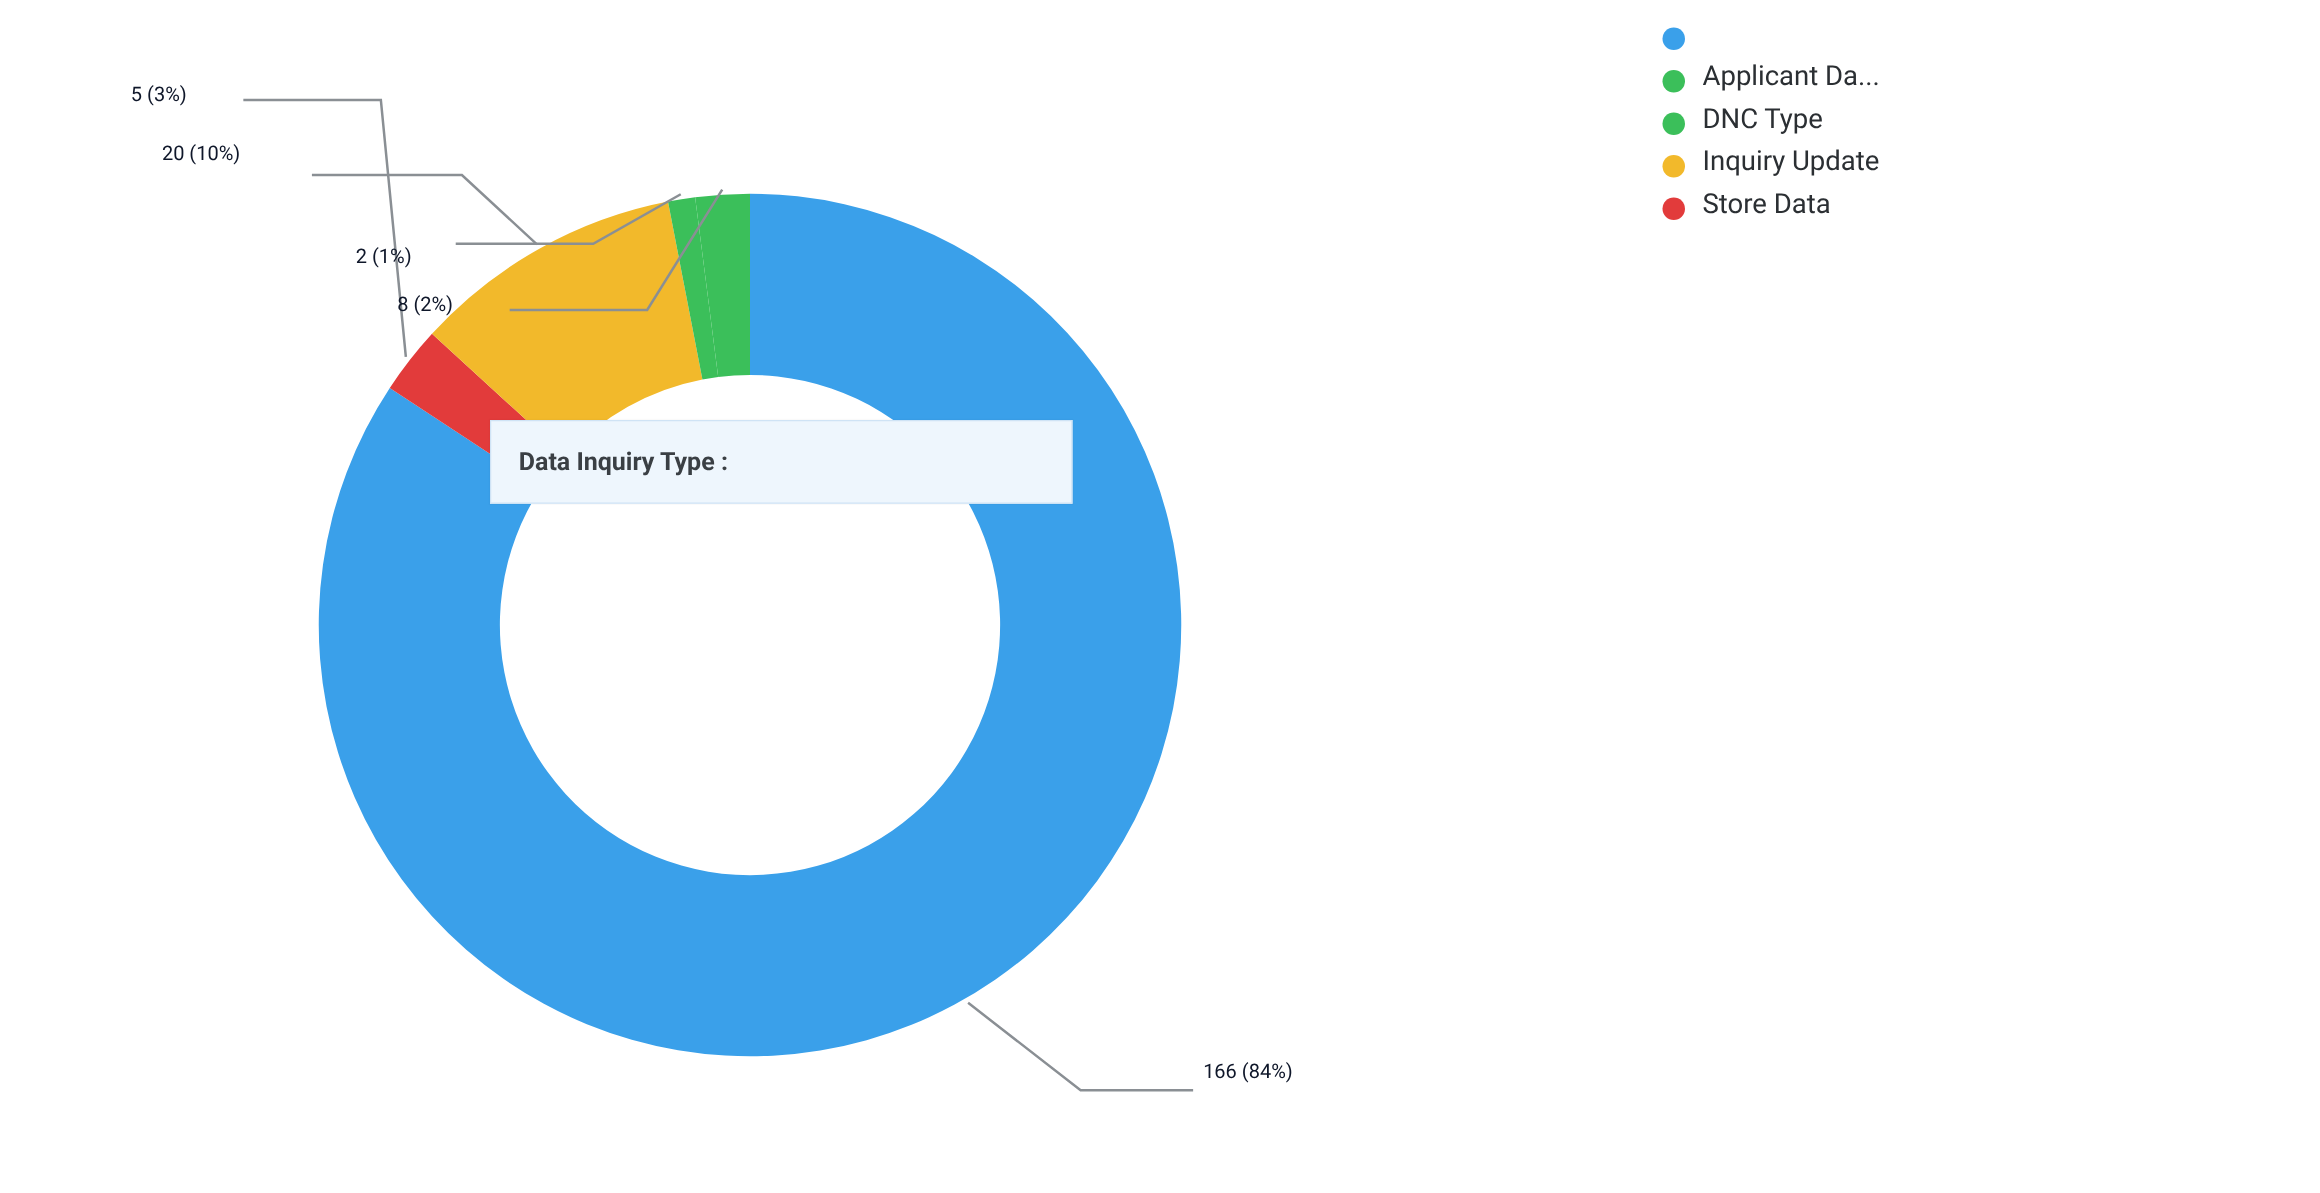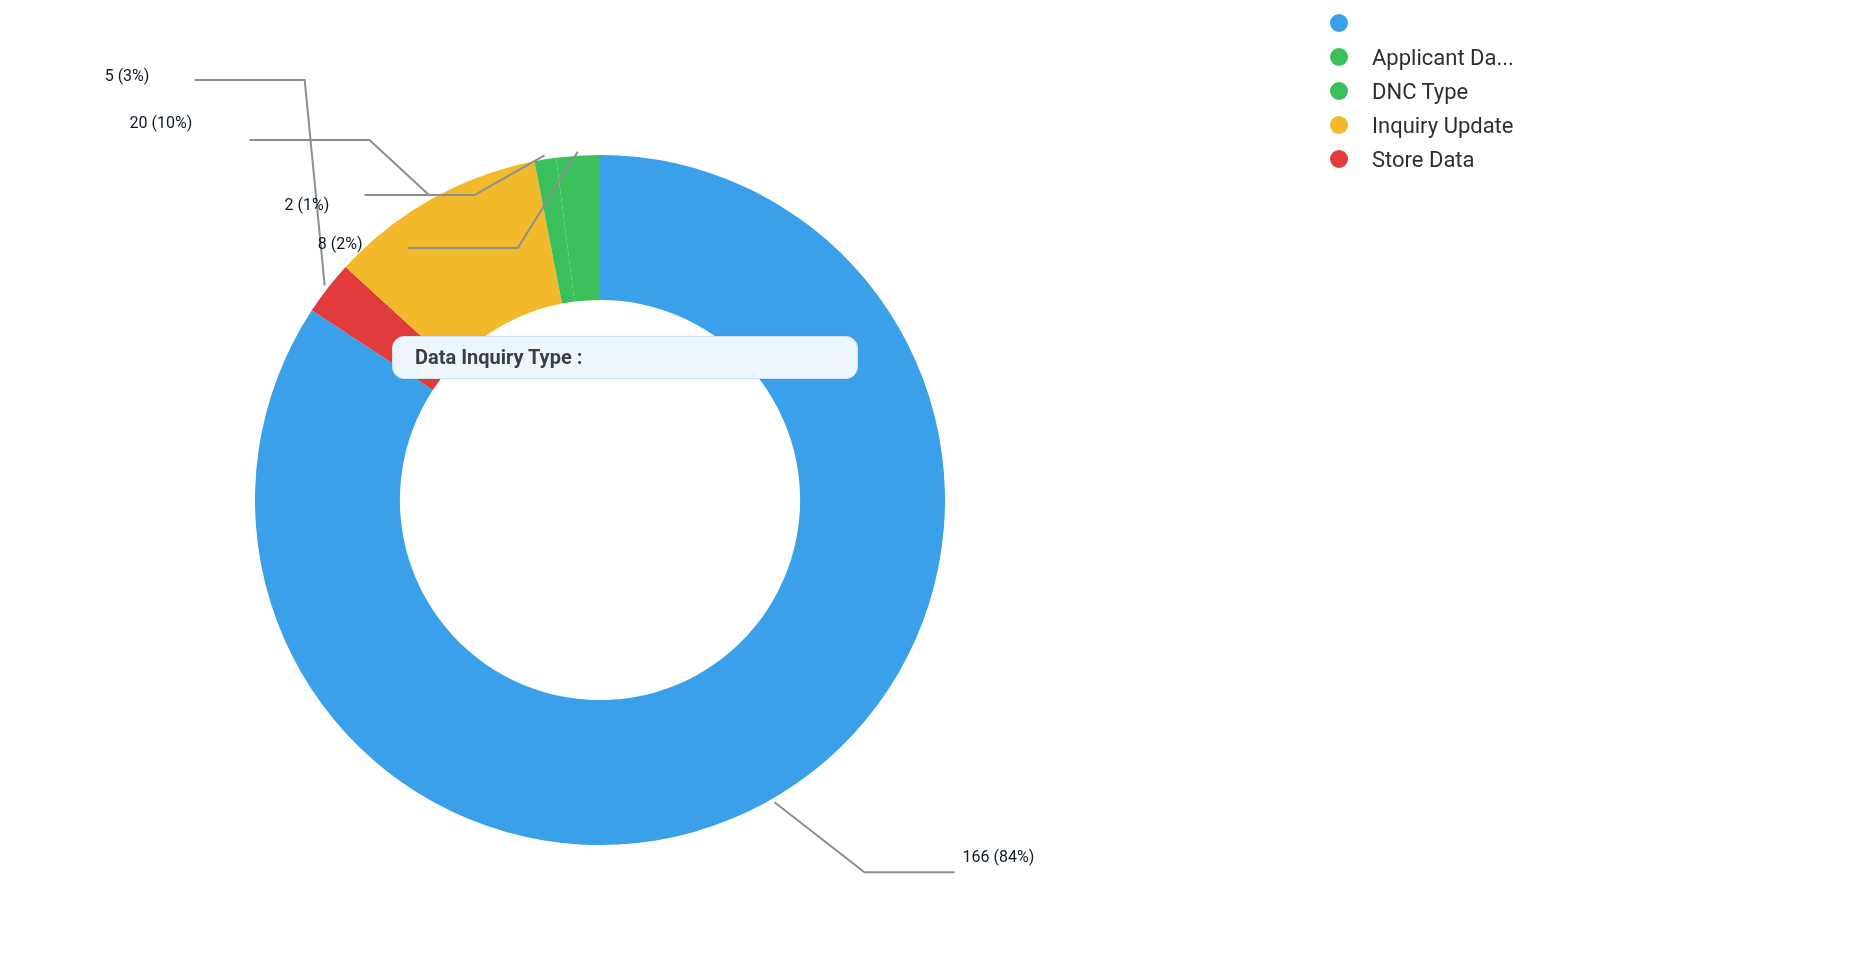--- a/index.html
+++ b/index.html
@@ -1,25 +1,25 @@
 <!DOCTYPE html>
 <html><head>
 <meta charset="utf-8">
 <style>
   html,body{margin:0;padding:0;background:#fff;font-family:-apple-system,BlinkMacSystemFont,"Segoe UI",Roboto,Helvetica,Arial,sans-serif;color:#2b2f33;}
   #stage{position:relative;width:1856px;height:954px;overflow:hidden;}
   #donut{position:absolute;left:0;top:0;}
   .callout{position:absolute;font-size:16px;color:#0f172a;white-space:nowrap;}
   .callout.right{text-align:left;}
   .callout.left{text-align:right;}
-  #tooltip{position:absolute;left:392px;top:336px;width:420px;padding:6px 22px;border:1px solid #cfe3f5;border-radius:12px;background:#eef6fd;font-size:20px;color:#3a3f44;box-shadow:0 0 0 1px rgba(0,0,0,0.02);}
+  #tooltip{position:absolute;left:392px;top:336px;width:420px;padding:18px 22px;border:1px solid #cfe3f5;border-radius:0;background:#eef6fd;font-size:20px;color:#3a3f44;box-shadow:0 0 0 1px rgba(0,0,0,0.02);}
   #tooltip .line{line-height:1.45;}
   #tooltip .label{font-weight:700;color:#3a3f44;}
   #legend{position:absolute;left:1330px;top:6px;font-size:22px;color:#2b2f33;}
-  .legend-row{display:flex;align-items:center;height:34px;gap:10px;}
+  .legend-row{display:flex;align-items:flex-end;height:34px;}
   .swatch{width:18px;height:18px;border-radius:50%;margin-right:14px;flex:0 0 18px;}
   .legend-text{white-space:nowrap;max-width:170px;overflow:hidden;text-overflow:ellipsis;}
   .leader{stroke:#8a8f94;stroke-width:2;fill:none;}
 </style>
 </head>
 <body>
 
 <div id="stage">
 
   <svg id="donut" width="1200" height="954" viewBox="0 0 1200 954">

